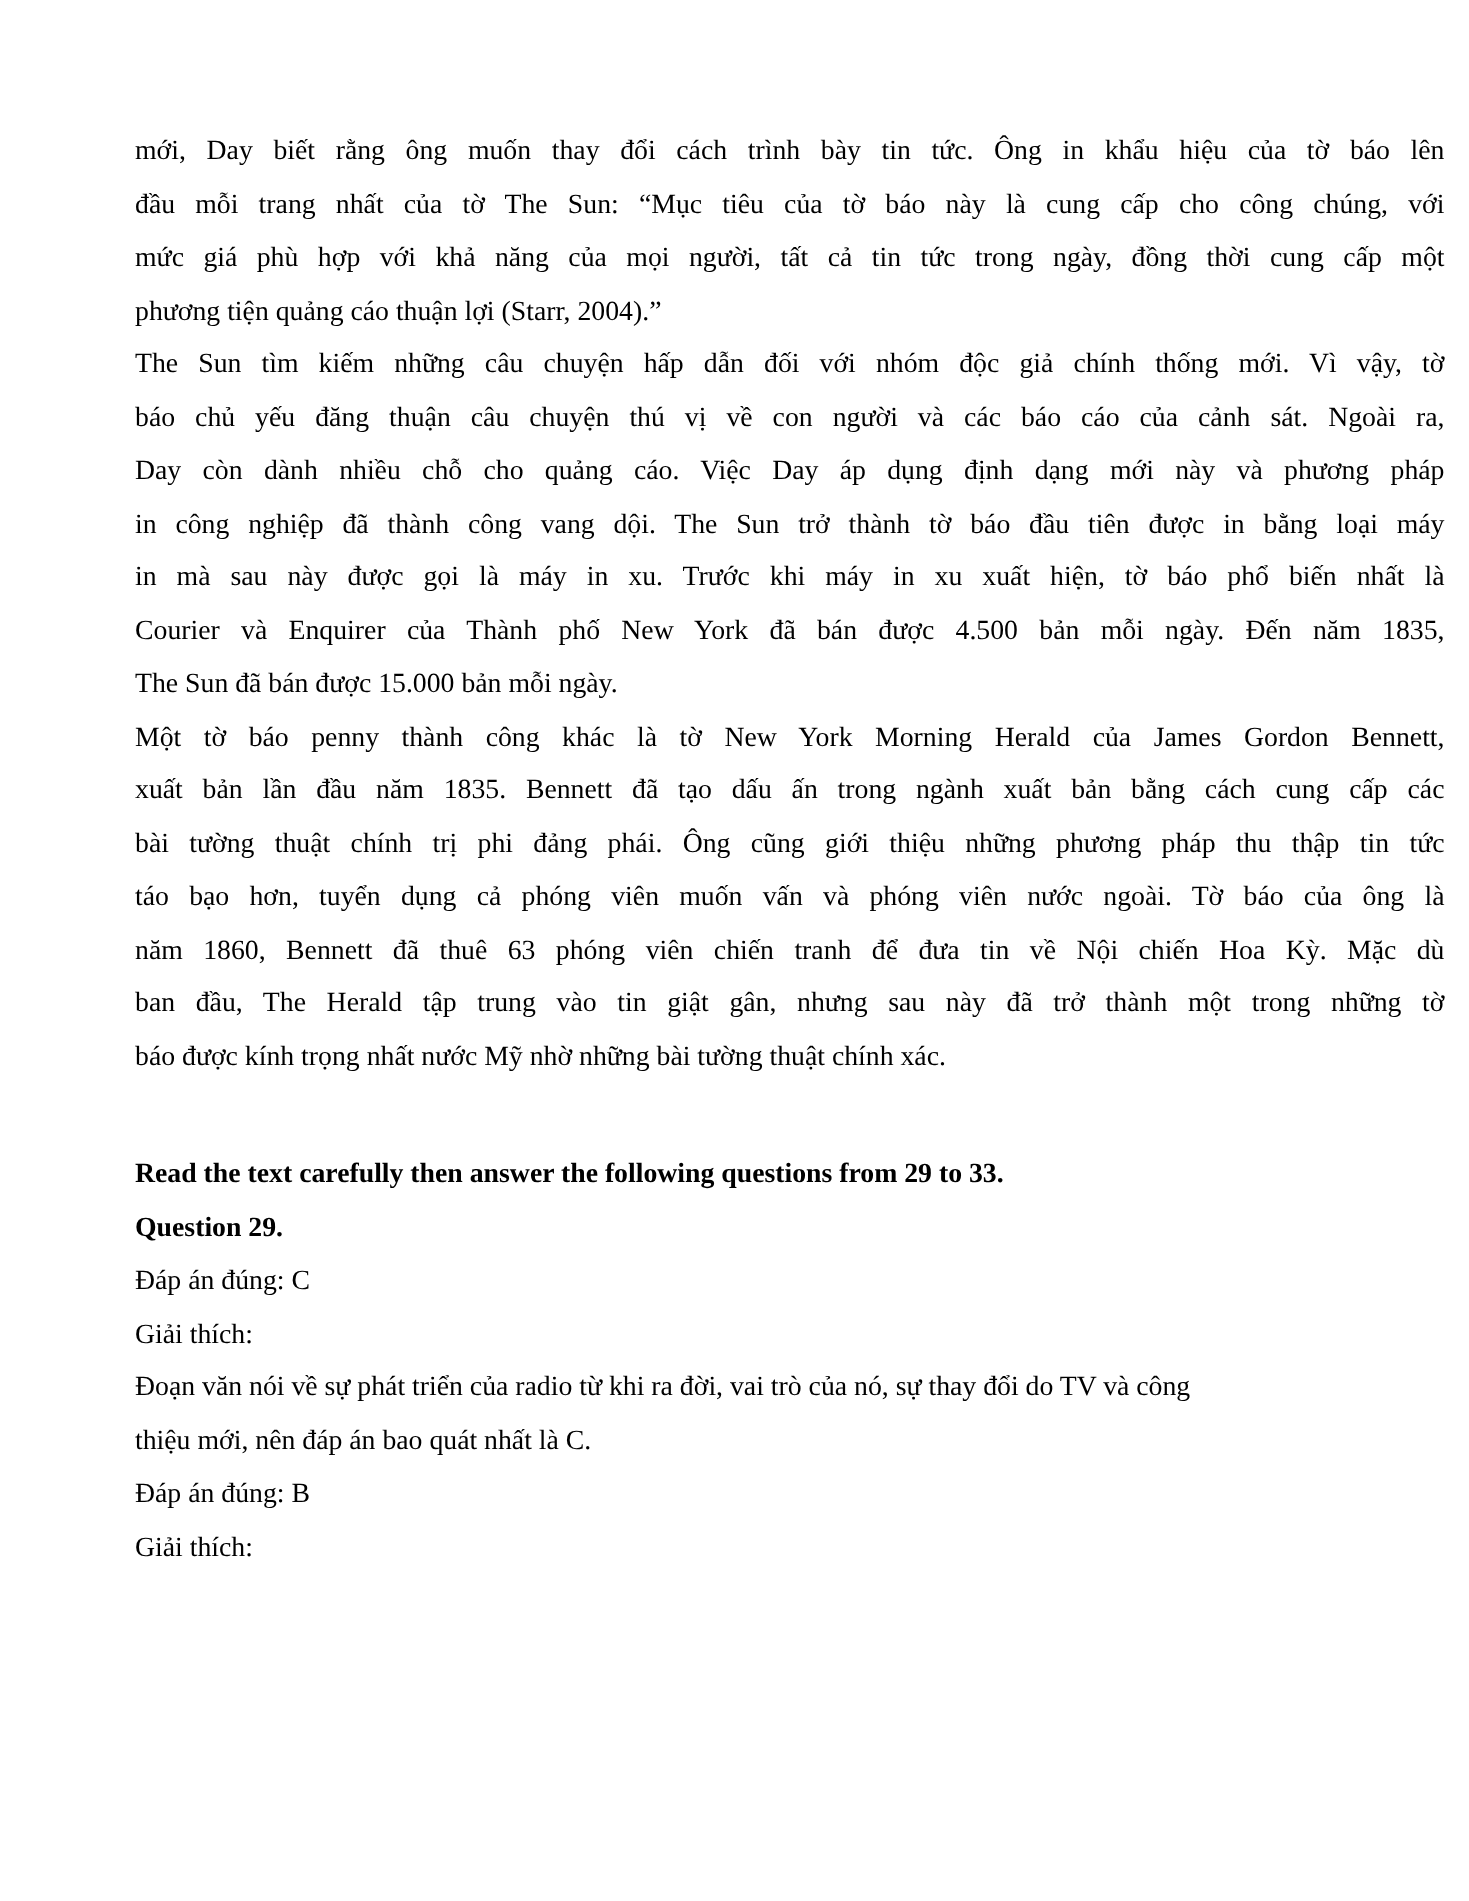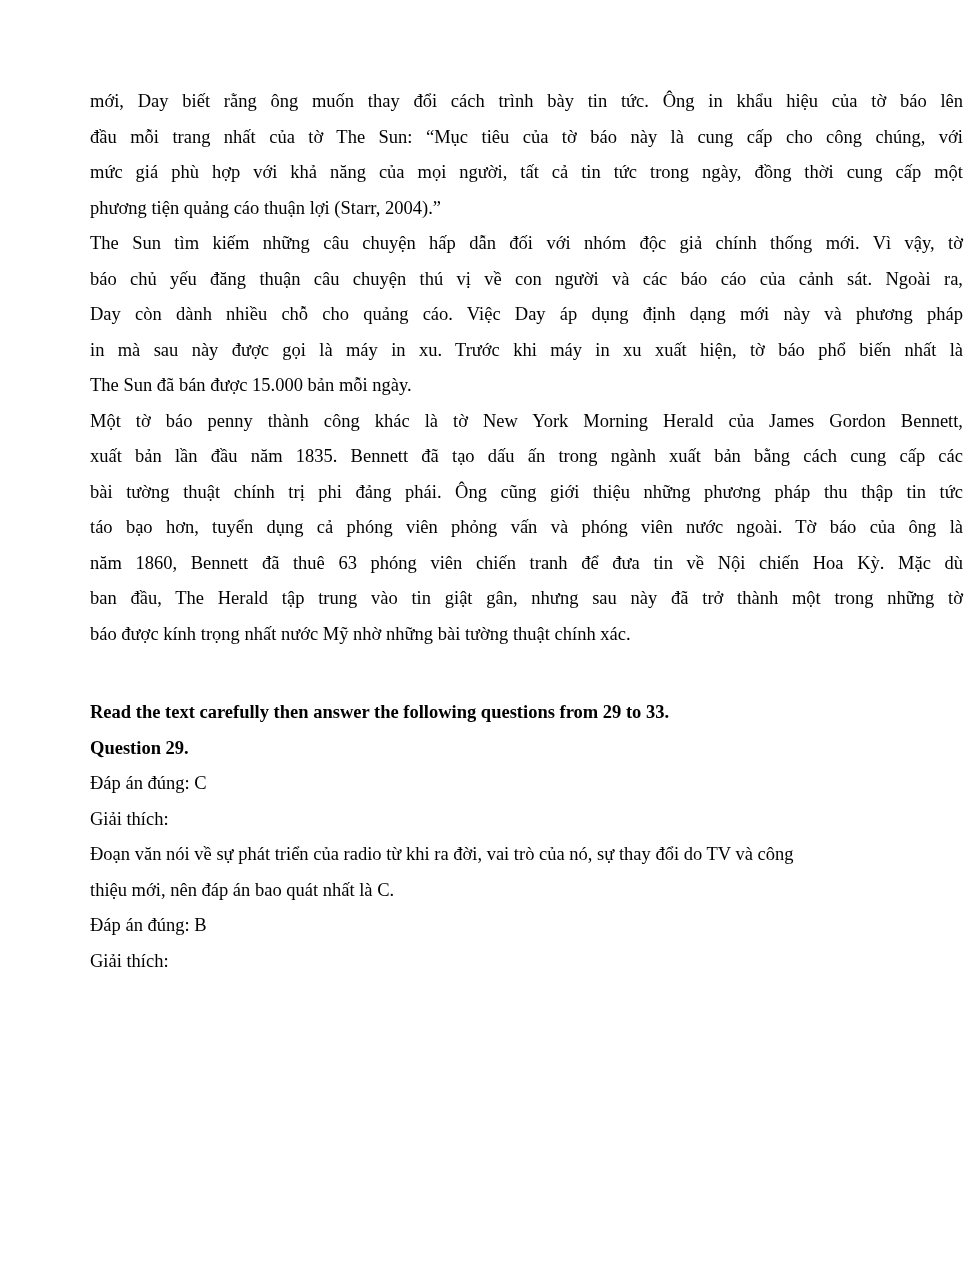--- a/index.html
+++ b/index.html
@@ -42,29 +42,31 @@
       <div class="line jline">mới, Day biết rằng ông muốn thay đổi cách trình bày tin tức. Ông in khẩu hiệu của tờ báo lên</div>
       <div class="line jline">đầu mỗi trang nhất của tờ The Sun: “Mục tiêu của tờ báo này là cung cấp cho công chúng, với</div>
       <div class="line jline">mức giá phù hợp với khả năng của mọi người, tất cả tin tức trong ngày, đồng thời cung cấp một</div>
       <div class="line">phương tiện quảng cáo thuận lợi (Starr, 2004).”</div>
     </div>
 
     <div class="para">
       <div class="line jline">The Sun tìm kiếm những câu chuyện hấp dẫn đối với nhóm độc giả chính thống mới. Vì vậy, tờ</div>
       <div class="line jline">báo chủ yếu đăng thuận câu chuyện thú vị về con người và các báo cáo của cảnh sát. Ngoài ra,</div>
       <div class="line jline">Day còn dành nhiều chỗ cho quảng cáo. Việc Day áp dụng định dạng mới này và phương pháp</div>
+      <div class="line jline">in công nghiệp đã thành công vang dội. The Sun trở thành tờ báo đầu tiên được in bằng loại máy</div>
       <div class="line jline">in mà sau này được gọi là máy in xu. Trước khi máy in xu xuất hiện, tờ báo phổ biến nhất là</div>
+      <div class="line jline">Courier và Enquirer của Thành phố New York đã bán được 4.500 bản mỗi ngày. Đến năm 1835,</div>
       <div class="line">The Sun đã bán được 15.000 bản mỗi ngày.</div>
     </div>
 
     <div class="para">
       <div class="line jline">Một tờ báo penny thành công khác là tờ New York Morning Herald của James Gordon Bennett,</div>
       <div class="line jline">xuất bản lần đầu năm 1835. Bennett đã tạo dấu ấn trong ngành xuất bản bằng cách cung cấp các</div>
       <div class="line jline">bài tường thuật chính trị phi đảng phái. Ông cũng giới thiệu những phương pháp thu thập tin tức</div>
-      <div class="line jline">táo bạo hơn, tuyển dụng cả phóng viên phỏng vấn và phóng viên nước ngoài. Tờ báo của ông là</div>
+      <div class="line jline">táo bạo hơn, tuyển dụng cả phóng viên muốn vấn và phóng viên nước ngoài. Tờ báo của ông là</div>
       <div class="line jline">năm 1860, Bennett đã thuê 63 phóng viên chiến tranh để đưa tin về Nội chiến Hoa Kỳ. Mặc dù</div>
       <div class="line jline">ban đầu, The Herald tập trung vào tin giật gân, nhưng sau này đã trở thành một trong những tờ</div>
       <div class="line">báo được kính trọng nhất nước Mỹ nhờ những bài tường thuật chính xác.</div>
     </div>
 
   </section>
 
   <section class="answers">
 
     <div class="line bold">Read the text carefully then answer the following questions from 29 to 33.</div>

